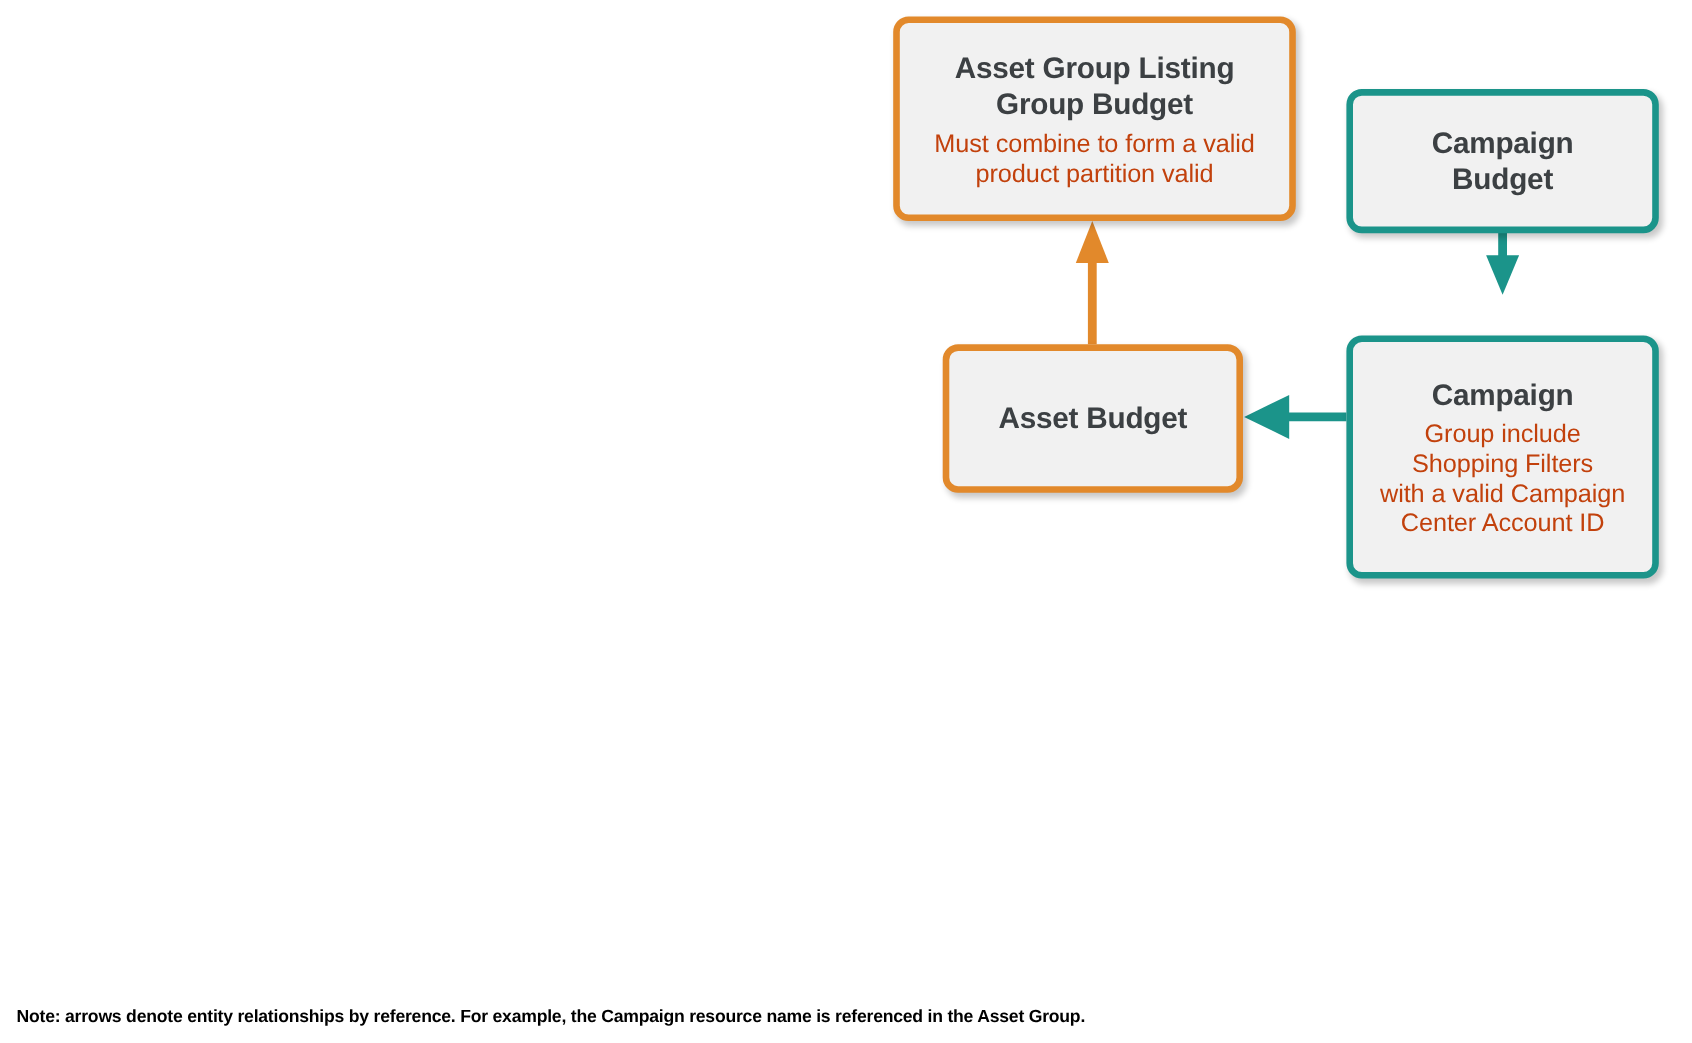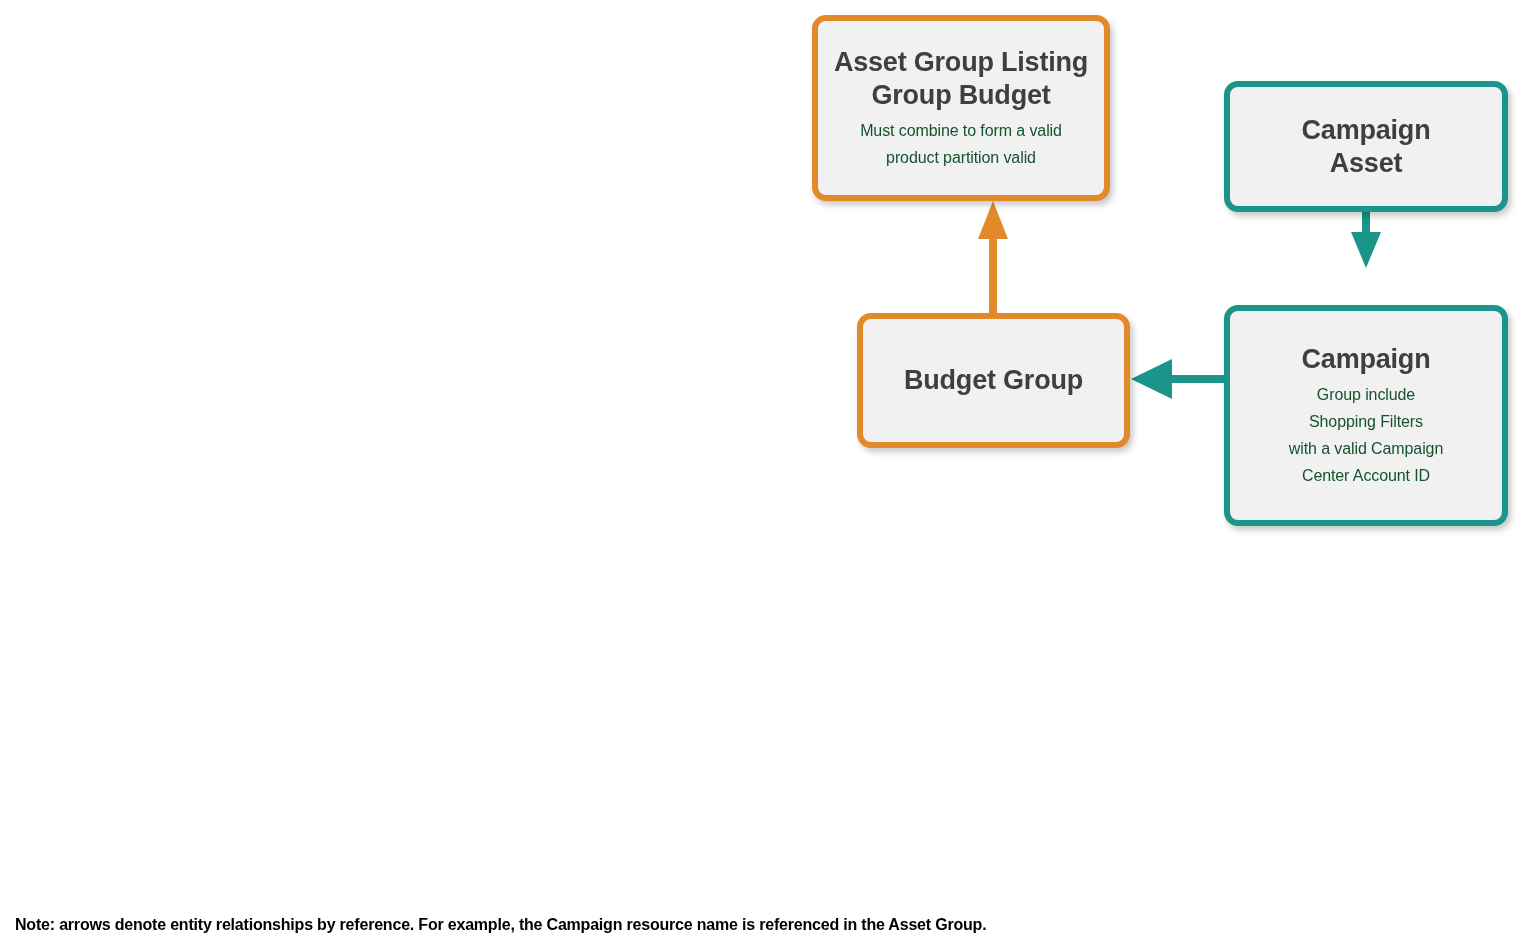--- a/index.html
+++ b/index.html
@@ -43,32 +43,32 @@
     padding: 4px 10px;
   }
   .node .node-title {
     color: #3C4043;
     font-weight: bold;
     font-size: 27px;
     line-height: 33px;
     letter-spacing: -0.2px;
   }
   .node .node-sub {
-    color: #14532d;
+    color: #c2410c;
     font-weight: normal;
-    font-size: 16px;
+    font-size: 23px;
     line-height: 27px;
     margin-top: 5px;
     letter-spacing: -0.1px;
   }
   .node.orange { border-color: #E2892B; }
   .node.teal   { border-color: #1B948A; margin-top: 37px; }
 
   
-  #node-aglgf      { left: 812px;  top: 15px;  width: 298px; height: 186px; }
+  #node-aglgf      { left: 812px;  top: 15px;  width: 366px; height: 186px; }
   #node-budget     { left: 1224px; top: 44px;  width: 284px; height: 131px; }
   #node-assetgroup { left: 857px;  top: 313px; width: 273px; height: 135px; }
   #node-campaign   { left: 1224px; top: 268px; width: 284px; height: 221px; }
 
   #footer-note {
     position: absolute;
     left: 15px;
     top: 916px;
     font-size: 16px;
     font-weight: bold;
@@ -107,27 +107,27 @@
     </div>
     <div class="node-sub">
       <span>Must combine to form a valid</span><br>
       <span>product partition valid</span>
     </div>
   </div>
 
   <div class="node teal" id="node-budget">
     <div class="node-title">
       <span>Campaign</span><br>
-      <span>Asset</span>
+      <span>Budget</span>
     </div>
   </div>
 
   <div class="node orange" id="node-assetgroup">
     <div class="node-title">
-      <span>Budget Group</span>
+      <span>Asset Budget</span>
     </div>
   </div>
 
   <div class="node teal" id="node-campaign">
     <div class="node-title">
       <span>Campaign</span>
     </div>
     <div class="node-sub">
       <span>Group include</span><br>
       <span>Shopping Filters</span><br>

